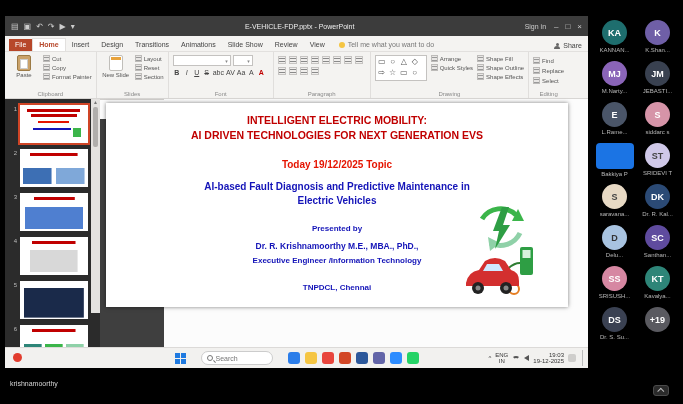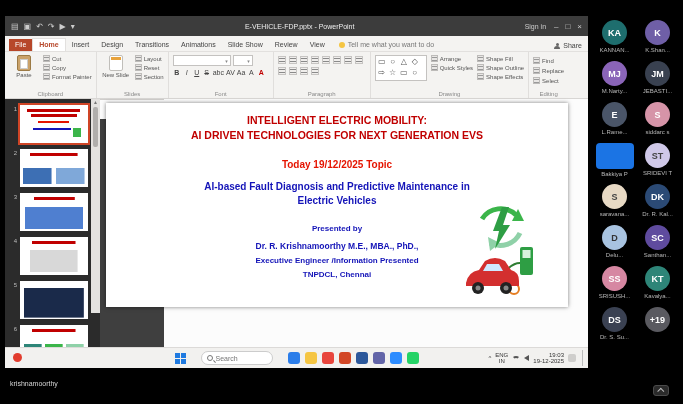--- a/index.html
+++ b/index.html
@@ -68,21 +68,21 @@
 
   .editor{flex:1;display:flex;flex-direction:row;min-width:0}
   .slide-region{height:214px;position:relative;background:#3f3f3f;flex:0 0 auto}
   .slide{position:absolute;left:6px;top:4px;width:462px;height:204px;background:#fff;box-shadow:0 0 4px rgba(0,0,0,.5);text-align:center;overflow:hidden}
   .sl-title{font-size:10.5px;font-weight:bold;line-height:15px;margin-top:10px}
   .sl-topic-label{font-size:10px;font-weight:bold;margin-top:16px}
   .sl-topic{font-size:10px;font-weight:bold;line-height:14px;margin-top:10px}
   .sl-presented{font-size:8px;font-weight:bold;margin-top:16px}
   .sl-name{font-size:8.5px;font-weight:bold;margin-top:8px}
   .sl-role{font-size:8px;font-weight:bold;margin-top:5px}
-  .sl-org{font-size:8px;font-weight:bold;margin-top:5px}
+  .sl-org{font-size:8px;font-weight:bold;margin-top:18px}
   .ev-art{position:absolute;right:30px;top:96px}
   .vscroll{position:absolute;right:0;top:0;bottom:0;width:9px;background:#e4e2e0;display:flex;flex-direction:column;align-items:center;font-size:5px;color:#777}
   .vthumb{width:5px;height:40px;background:#b0aeac;border-radius:2px;margin-top:2px}
 
   .notes-bar{height:20px;background:#fcfcfc;border-top:1px solid #d0cecc;font-size:7px;color:#8a8a8a;display:flex;align-items:center;padding-left:8px;flex:0 0 auto}
 
   .statusbar{height:14px;background:#f0efed;border-top:1px solid #d8d6d4;display:flex;align-items:center;font-size:6.5px;color:#555;padding:0 6px;gap:8px;flex:0 0 auto}
   .st-right{margin-left:auto;display:flex;align-items:center;gap:6px}
   .viewico{width:8px;height:7px;border:1px solid #8a8a8a;display:inline-block}
   .viewico.v2{background:linear-gradient(90deg,#8a8a8a 1px,transparent 1px) 2px 0/3px 100%}
@@ -356,21 +356,21 @@
               <div>INTELLIGENT ELECTRIC MOBILITY:</div>
               <div>AI DRIVEN TECHNOLOGIES FOR NEXT GENERATION EVS</div>
             </div>
             <div class="sl-topic-label" style="color: rgb(229, 20, 0);">Today 19/12/2025 Topic</div>
             <div class="sl-topic" style="color: rgb(20, 20, 184);">
               <div>AI-based Fault Diagnosis and Predictive Maintenance in</div>
               <div>Electric Vehicles</div>
             </div>
             <div class="sl-presented" style="color: rgb(20, 20, 184);">Presented by</div>
             <div class="sl-name" style="color: rgb(20, 20, 184);">Dr. R. Krishnamoorthy M.E., MBA., PhD.,</div>
-            <div class="sl-role" style="color: rgb(20, 20, 184);">Executive Engineer /Information Presented</div>
+            <div class="sl-role" style="color: rgb(20, 20, 184);">Executive Engineer /Information Technology</div>
             <div class="sl-org" style="color: rgb(20, 20, 184);">TNPDCL, Chennai</div>
 
             <svg class="ev-art" width="76" height="100" viewBox="0 0 76 100">
               <path d="M20 20 a22 22 0 0 1 34 -4" stroke="#3bb54a" stroke-width="5" fill="none"></path>
               <polygon points="56,10 62,22 50,22" fill="#3bb54a"></polygon>
               <path d="M58 34 a22 22 0 0 1 -30 10" stroke="#8fd1a8" stroke-width="5" fill="none"></path>
               <polygon points="26,38 28,52 38,44" fill="#8fd1a8"></polygon>
               <polygon points="40,8 31,32 37,32 33,50 48,26 41,26 47,8" fill="#2e9e44"></polygon>
               <rect x="58" y="48" width="13" height="28" rx="2" fill="#2e9e44"></rect>
               <rect x="60.5" y="51" width="8" height="8" fill="#d9f2dd"></rect>

